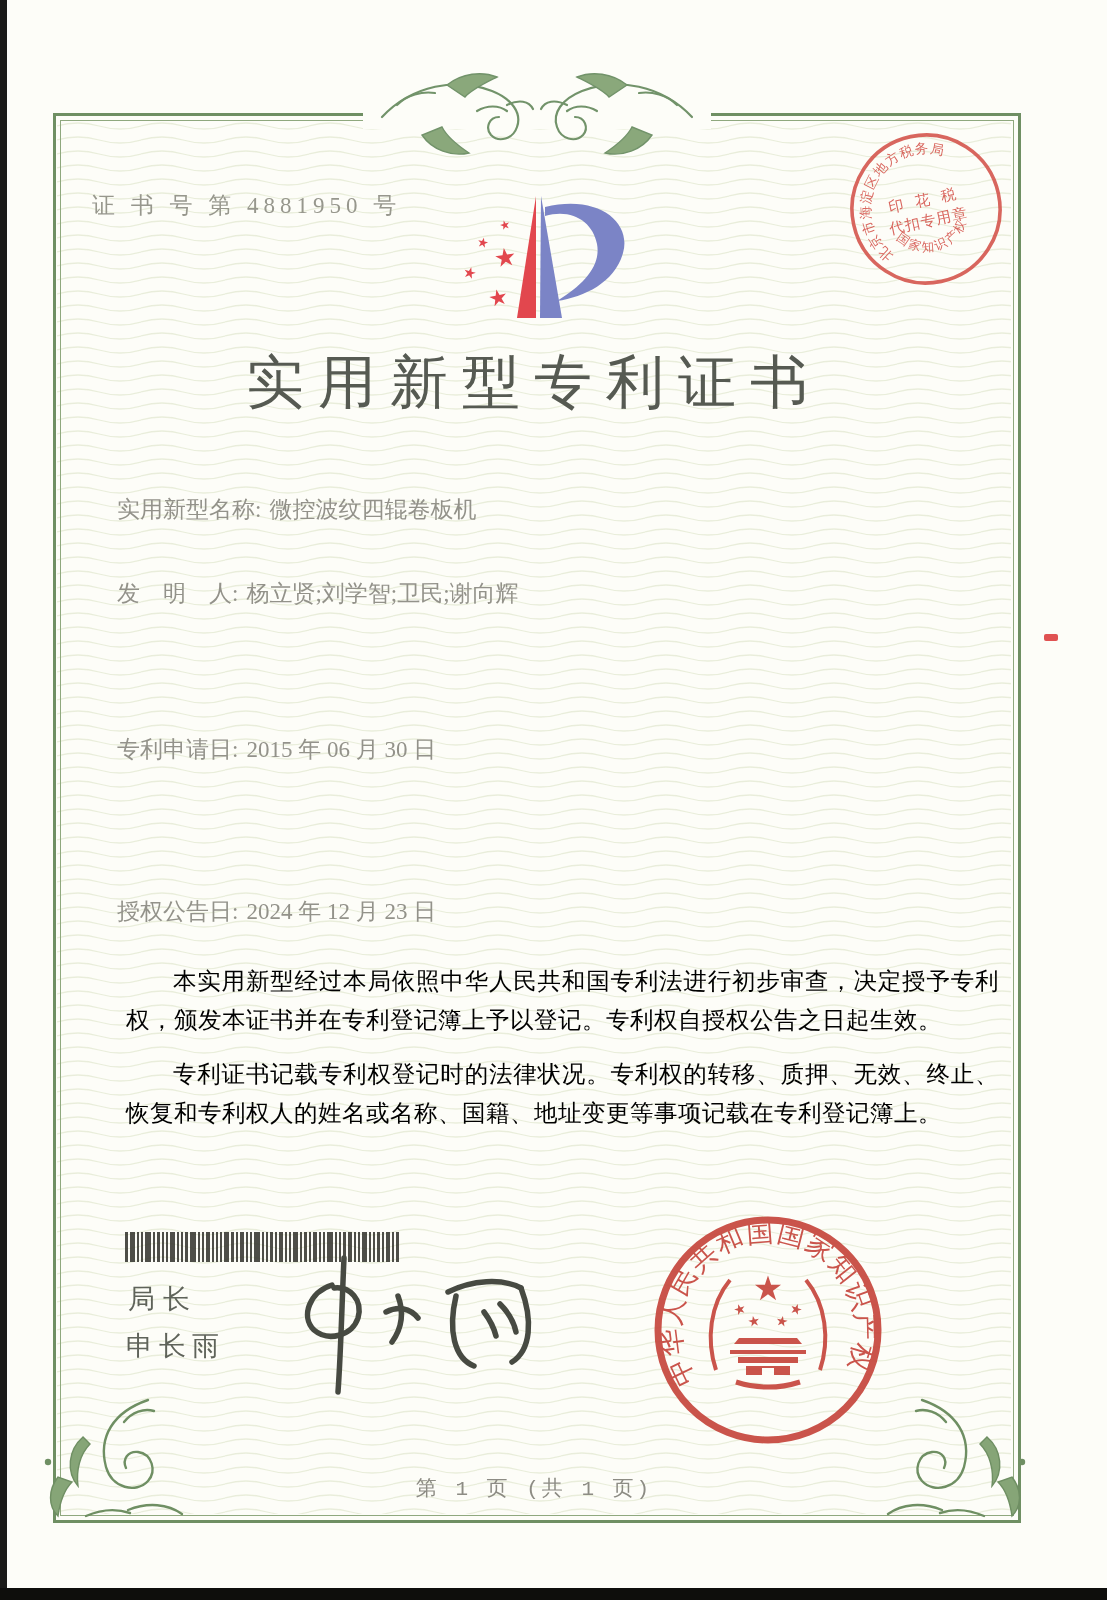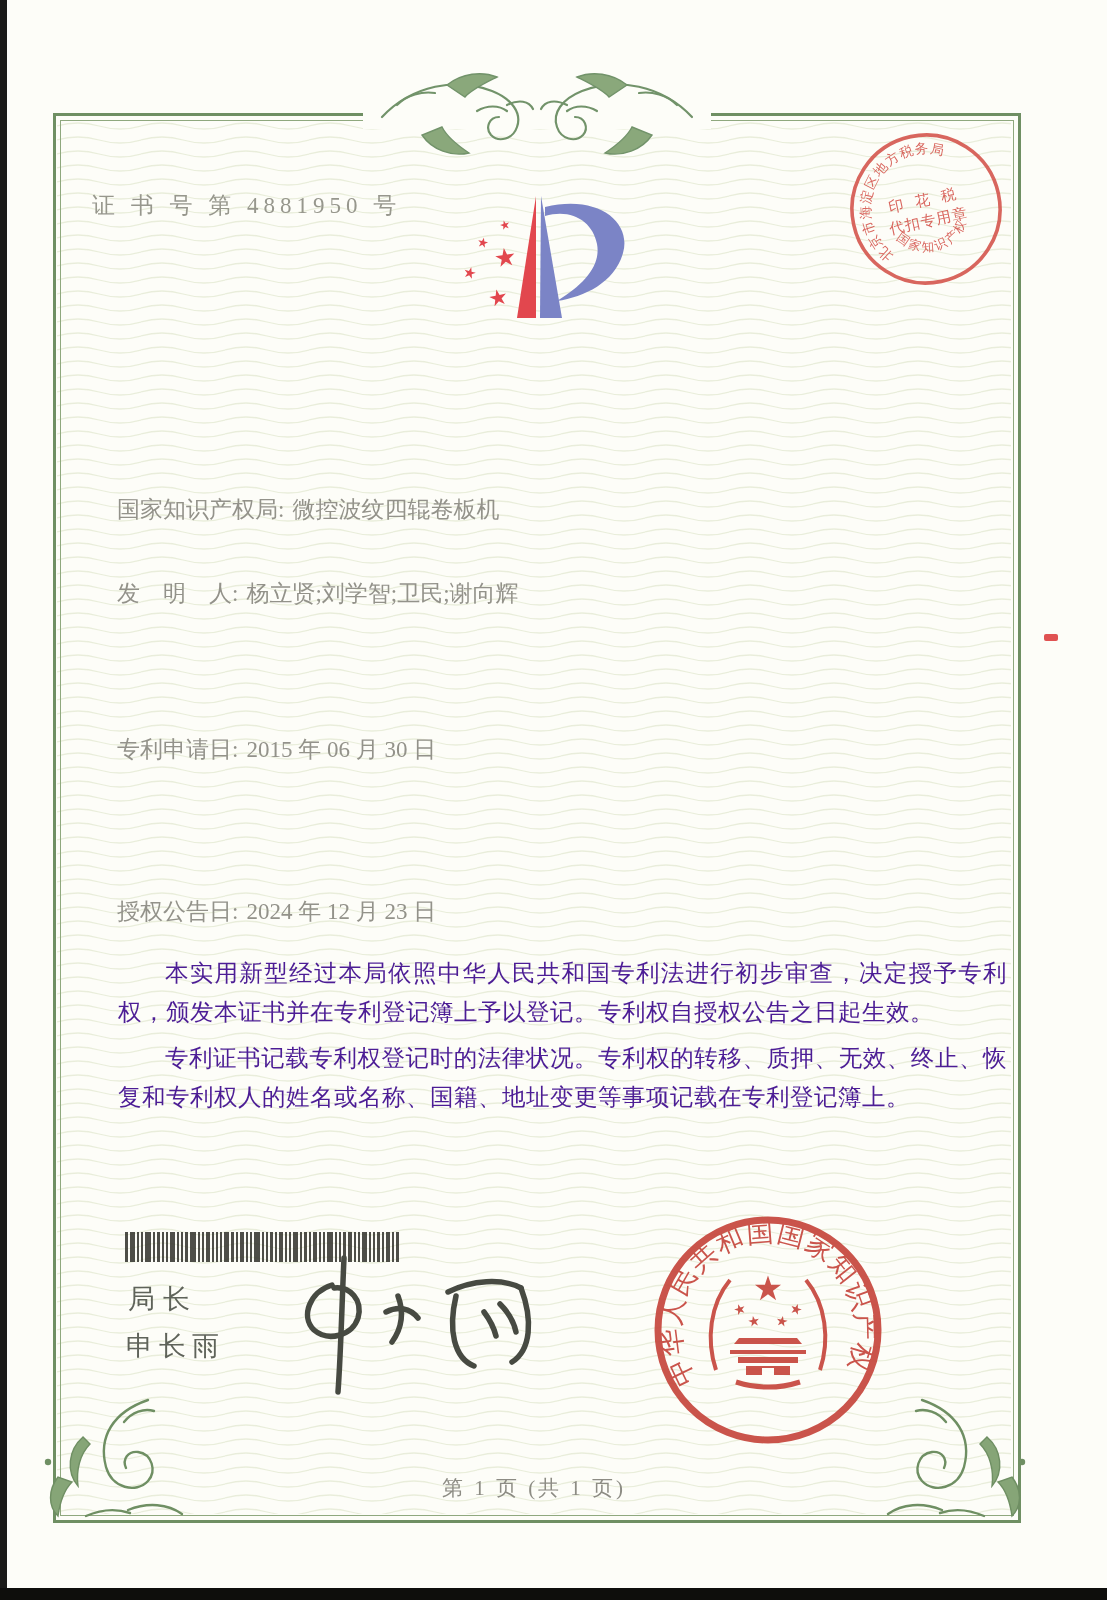--- a/index.html
+++ b/index.html
@@ -16,37 +16,37 @@
   .orn{position:absolute;z-index:2;}
   
   .cert-no{position:absolute;left:92px;top:190px;font-size:23px;color:#97978d;letter-spacing:5px;z-index:3;}
   .title{position:absolute;left:53px;top:344px;width:962px;text-align:center;font-size:58px;
          color:#565a52;letter-spacing:14px;z-index:3;}
   .field-row{position:absolute;left:117px;display:flex;align-items:baseline;font-size:23px;
              color:#93928a;z-index:3;white-space:nowrap;}
   .field-row .val{margin-left:8px;}
   .val-patno{letter-spacing:1.5px;}
   .paras{position:absolute;left:110px;top:946px;width:905px;z-index:3;}
-  .paras p{margin:8px;font-size:23.5px;line-height:38.5px;color:#4c1d95;text-indent:2em;
+  .paras p{margin:16px;font-size:23.5px;line-height:38.5px;color:#000000;text-indent:2em;
            text-align:justify;letter-spacing:.5px;}
   .barcode{position:absolute;left:125px;top:1232px;height:30px;display:flex;align-items:stretch;
            gap:2px;z-index:3;}
   .bc-bar{background:#35352f;opacity:.88;}
   .signer-title{position:absolute;left:128px;top:1281px;font-size:27px;color:#5f635a;
                 letter-spacing:8px;font-family:"Liberation Sans","DejaVu Sans",sans-serif;z-index:3;}
   .signer-name{position:absolute;left:126px;top:1328px;font-size:27px;color:#5f635a;
                letter-spacing:6px;font-family:"Liberation Sans","DejaVu Sans",sans-serif;z-index:3;}
   .signature-svg{position:absolute;left:255px;top:1240px;z-index:4;}
   .seal-svg{position:absolute;left:638px;top:1200px;z-index:4;opacity:.92;}
   .seal-date{position:absolute;left:652px;top:1372px;font-size:25px;color:#9c6158;
              letter-spacing:4px;z-index:5;}
   .stamp-svg{position:absolute;left:843px;top:126px;z-index:4;opacity:.9;}
   .logo-svg{position:absolute;left:440px;top:175px;z-index:3;}
   .page-footer{position:absolute;left:53px;top:1474px;width:962px;text-align:center;
-               font-size:21px;color:#8d8c84;letter-spacing:3px;z-index:3;}
+               font-size:21px;color:#8d8c84;letter-spacing:3px;z-index:3;font-family:Liberation Mono, monospace;}
   .red-mark{position:absolute;left:1044px;top:634px;width:14px;height:7px;background:#e05252;
             border-radius:2px;z-index:3;}
 </style>
 </head>
 <body>
 
 <div class="sheet">
 
   <div class="edge-left"></div>
   <div class="edge-bottom"></div>
@@ -119,23 +119,24 @@
         <textPath href="#stampTop" startOffset="2">北京市海淀区地方税务局</textPath>
       </text>
       <text font-size="12.5" letter-spacing="2">
         <textPath href="#stampBot" startOffset="2">国家知识产权局</textPath>
       </text>
       <text x="0" y="-4" font-size="15" text-anchor="middle" letter-spacing="4">印 花 税</text>
       <text x="0" y="17" font-size="15" text-anchor="middle" letter-spacing="1">代扣专用章</text>
     </g>
   </svg>
 
+  <div class="title">实用新型专利证书</div>
 
   <div class="field-row" style="top:494px">
-    <span class="lab">国家知识产权局:</span>
+    <span class="lab">实用新型名称:</span>
     <span class="val">微控波纹四辊卷板机</span>
   </div>
   <div class="field-row" style="top:578px">
     <span class="lab">发　明　人:</span>
     <span class="val">杨立贤;刘学智;卫民;谢向辉</span>
   </div>
   <div class="field-row" style="top:734px">
     <span class="lab">专利申请日:</span>
     <span class="val">2015 年 06 月 30 日</span>
   </div>

